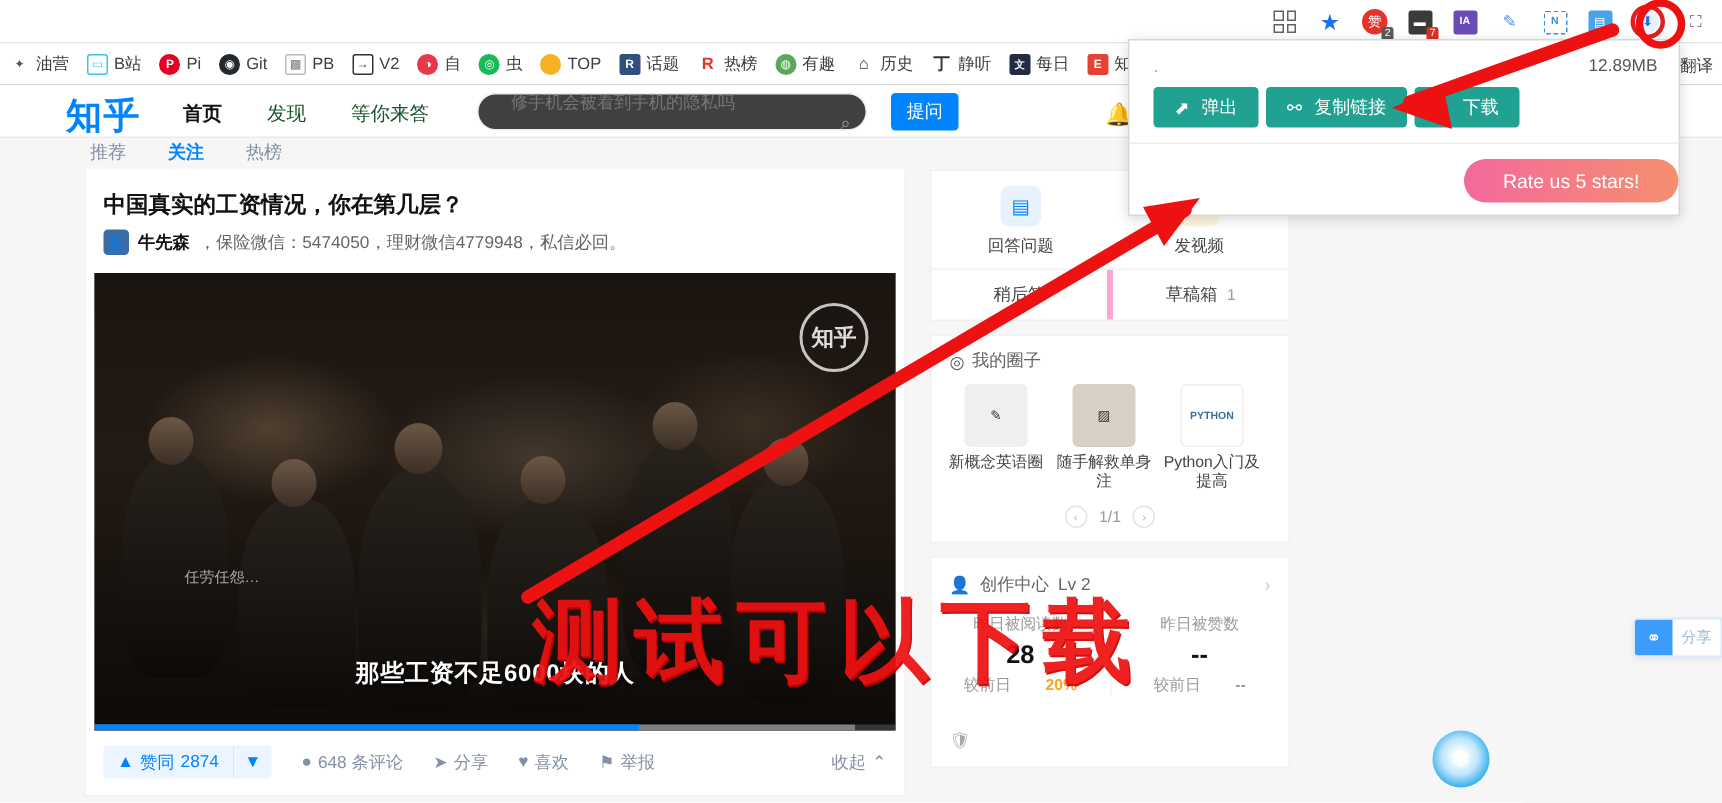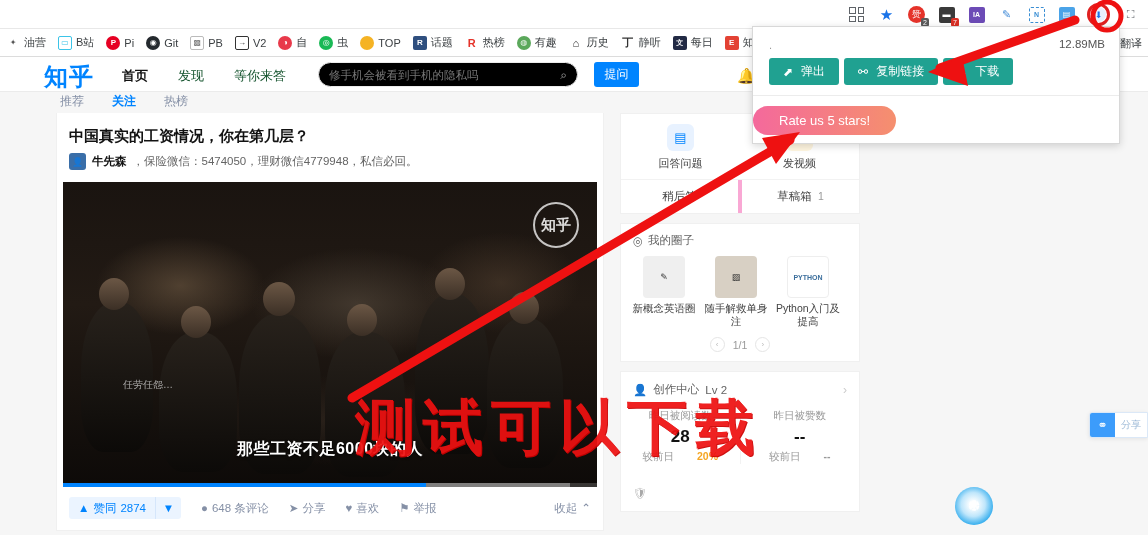--- a/index.html
+++ b/index.html
@@ -57,22 +57,22 @@
     position:absolute; left:0; top:0; width:1148px; height:35px; background:#fff;
     border-bottom:1px solid #ebebeb;
   }
   .zh-logo { position:absolute; left:44px; top:4px; font-size:24px; color:#0084ff;
              font-weight:bold; letter-spacing:1px; font-family:"DejaVu Sans", sans-serif;}
   .zh-nav { position:absolute; left:122px; top:10px; display:flex; gap:30px; font-size:13px; }
   .zh-nav .it { color:#14532d; cursor:pointer; }
   .zh-nav .it.active { color:#121212; font-weight:bold; }
   .zh-search {
     position:absolute; left:318px; top:5px; width:260px; height:25px;
-    background:#000000; border:1px solid #ebebeb; border-radius:13px;
-    display:flex; align-items:center; padding: 0 10px;
+    background:#404040; border:1px solid #ebebeb; border-radius:13px;
+    display:flex; align-items:center; padding: 0 10px; flex-direction: column;
   }
   .zh-search input {
     border:none; outline:none; background:transparent; font-size:11.5px; color:#8590a6;
     width: 215px; font-family:"Liberation Sans", sans-serif;
   }
   .zh-search .mag { color:#999; font-size:12px; margin-left:auto; }
   .zh-ask {
     position:absolute; left:594px; top:5px; width:45px; height:25px; background:#0084ff;
     color:#fff; font-size:12px; border-radius:3px; display:flex;align-items:center;justify-content:center;
     cursor:pointer;
@@ -195,21 +195,21 @@
     z-index: 40;
   }
   .dl-top { position:relative; height:69px; border-bottom:1px solid #ececec; }
   .dl-dot { position:absolute; left:16px; top:12px; font-size:11px; color:#999; }
   .dl-size { position:absolute; right:14px; top:11px; font-size:11.5px; color:#555; }
   .dl-btns { position:absolute; left:16px; top:31px; display:flex; gap:5px; }
   .dl-btn {
     height:27px; background:#20a191; color:#fff; border-radius:3px; font-size:12px;
     display:flex;align-items:center;justify-content:center;gap:8px; padding:0 14px; cursor:pointer;
   }
-  .dl-rate-wrap { height:48px; display:flex;align-items:center;justify-content:flex-start; }
+  .dl-rate-wrap { height:48px; display:flex;align-items:center;justify-content:flex-end; }
   .dl-rate {
     background:linear-gradient(90deg,#f4699c,#f58f6e); color:#fff; font-size:13px;
     border-radius:16px; padding:7px 26px; cursor:pointer;
   }
 
   
   .anno { position:absolute; inset:0; pointer-events:none; z-index:60; }
   .anno-text {
     position:absolute; left:355px; top:388px; font-size:60px; color:#ee1111;
     font-weight:bold; letter-spacing:8px; font-family:"DejaVu Sans", sans-serif;

